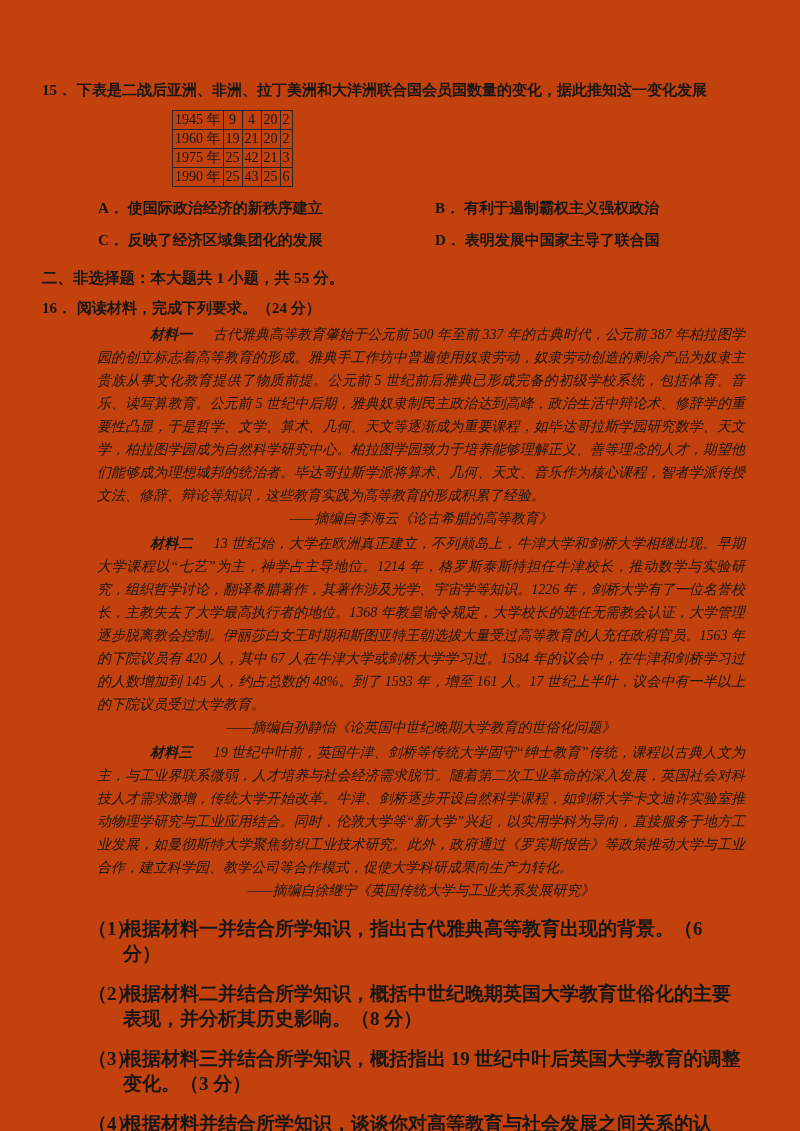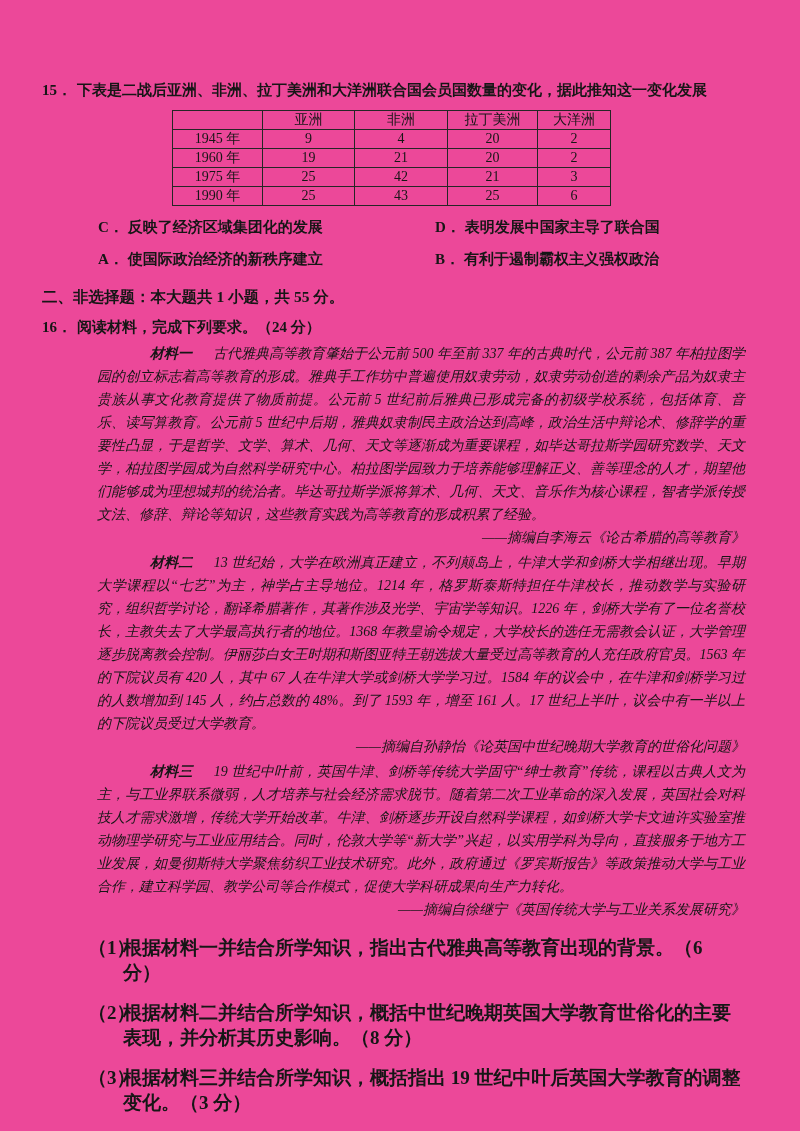--- a/index.html
+++ b/index.html
@@ -1,19 +1,19 @@
 <!DOCTYPE html>
 <html><head>
 <meta charset="utf-8">
 <style>
   html,body { margin:0; padding:0; background:#ffffff; }
   .page {
     position:relative;
     width:800px; height:1131px;
-    background:#ec4899;
+    background:#c2410c;
     color:#161616;
     font-family:"Liberation Serif","DejaVu Serif",serif;
     box-sizing:border-box;
     padding:78px 55px 0 42px;
     overflow:hidden;
   }
   
   .q {
     font-size:15px; font-weight:600; line-height:25px;
     padding-left:35px;
@@ -51,44 +51,37 @@
     font-weight:500;
     line-height:23px;
   }
   .mat {
     margin:2px 0 0 0;
     text-indent:53px;
     text-align:justify;
     text-justify:inter-character;
   }
   .mat-label { font-weight:700; margin-right:21px; }
-  .source { text-align:right; }
+  .source { text-align:center; }
   
   .subqs { margin:14px 0 0 46px; font-size:19px; font-weight:600; }
   .subq { padding-left:35px; line-height:25px; margin-bottom:15px; }
   .subq-num { display:inline-block; width:35px; margin-left:-35px; }
 </style>
 </head>
 <body>
 
 <div class="page">
 
   <div class="q">
     <span class="qnum">15．</span><span>下表是二战后亚洲、非洲、拉丁美洲和大洋洲联合国会员国数量的变化，据此推知这一变化发展</span>
   </div>
 
   <table class="q15-table">
     <tbody>
-      <tr>
-        <th class="c0"></th>
-        <th class="c1">亚洲</th>
-        <th class="c2">非洲</th>
-        <th class="c3">拉丁美洲</th>
-        <th class="c4">大洋洲</th>
-      </tr>
       <tr>
         <td>1945 年</td>
         <td>9</td>
         <td>4</td>
         <td>20</td>
         <td>2</td>
       </tr>
       <tr>
         <td>1960 年</td>
         <td>19</td>
@@ -109,32 +102,32 @@
         <td>43</td>
         <td>25</td>
         <td>6</td>
       </tr>
     </tbody>
   </table>
 
   <div class="opts">
     <div class="opt-row">
       <div class="opt-left">
+        <span class="opt-label">A．</span><span>使国际政治经济的新秩序建立</span>
+      </div>
+      <div>
+        <span class="opt-label">B．</span><span>有利于遏制霸权主义强权政治</span>
+      </div>
+    </div>
+    <div class="opt-row">
+      <div class="opt-left">
         <span class="opt-label">C．</span><span>反映了经济区域集团化的发展</span>
       </div>
       <div>
         <span class="opt-label">D．</span><span>表明发展中国家主导了联合国</span>
-      </div>
-    </div>
-    <div class="opt-row">
-      <div class="opt-left">
-        <span class="opt-label">A．</span><span>使国际政治经济的新秩序建立</span>
-      </div>
-      <div>
-        <span class="opt-label">B．</span><span>有利于遏制霸权主义强权政治</span>
       </div>
     </div>
   </div>
 
   <div class="section-heading">二、非选择题：本大题共 1 小题，共 55 分。</div>
 
   <div class="q q16-stem">
     <span class="qnum">16．</span><span>阅读材料，完成下列要求。（24 分）</span>
   </div>
 

